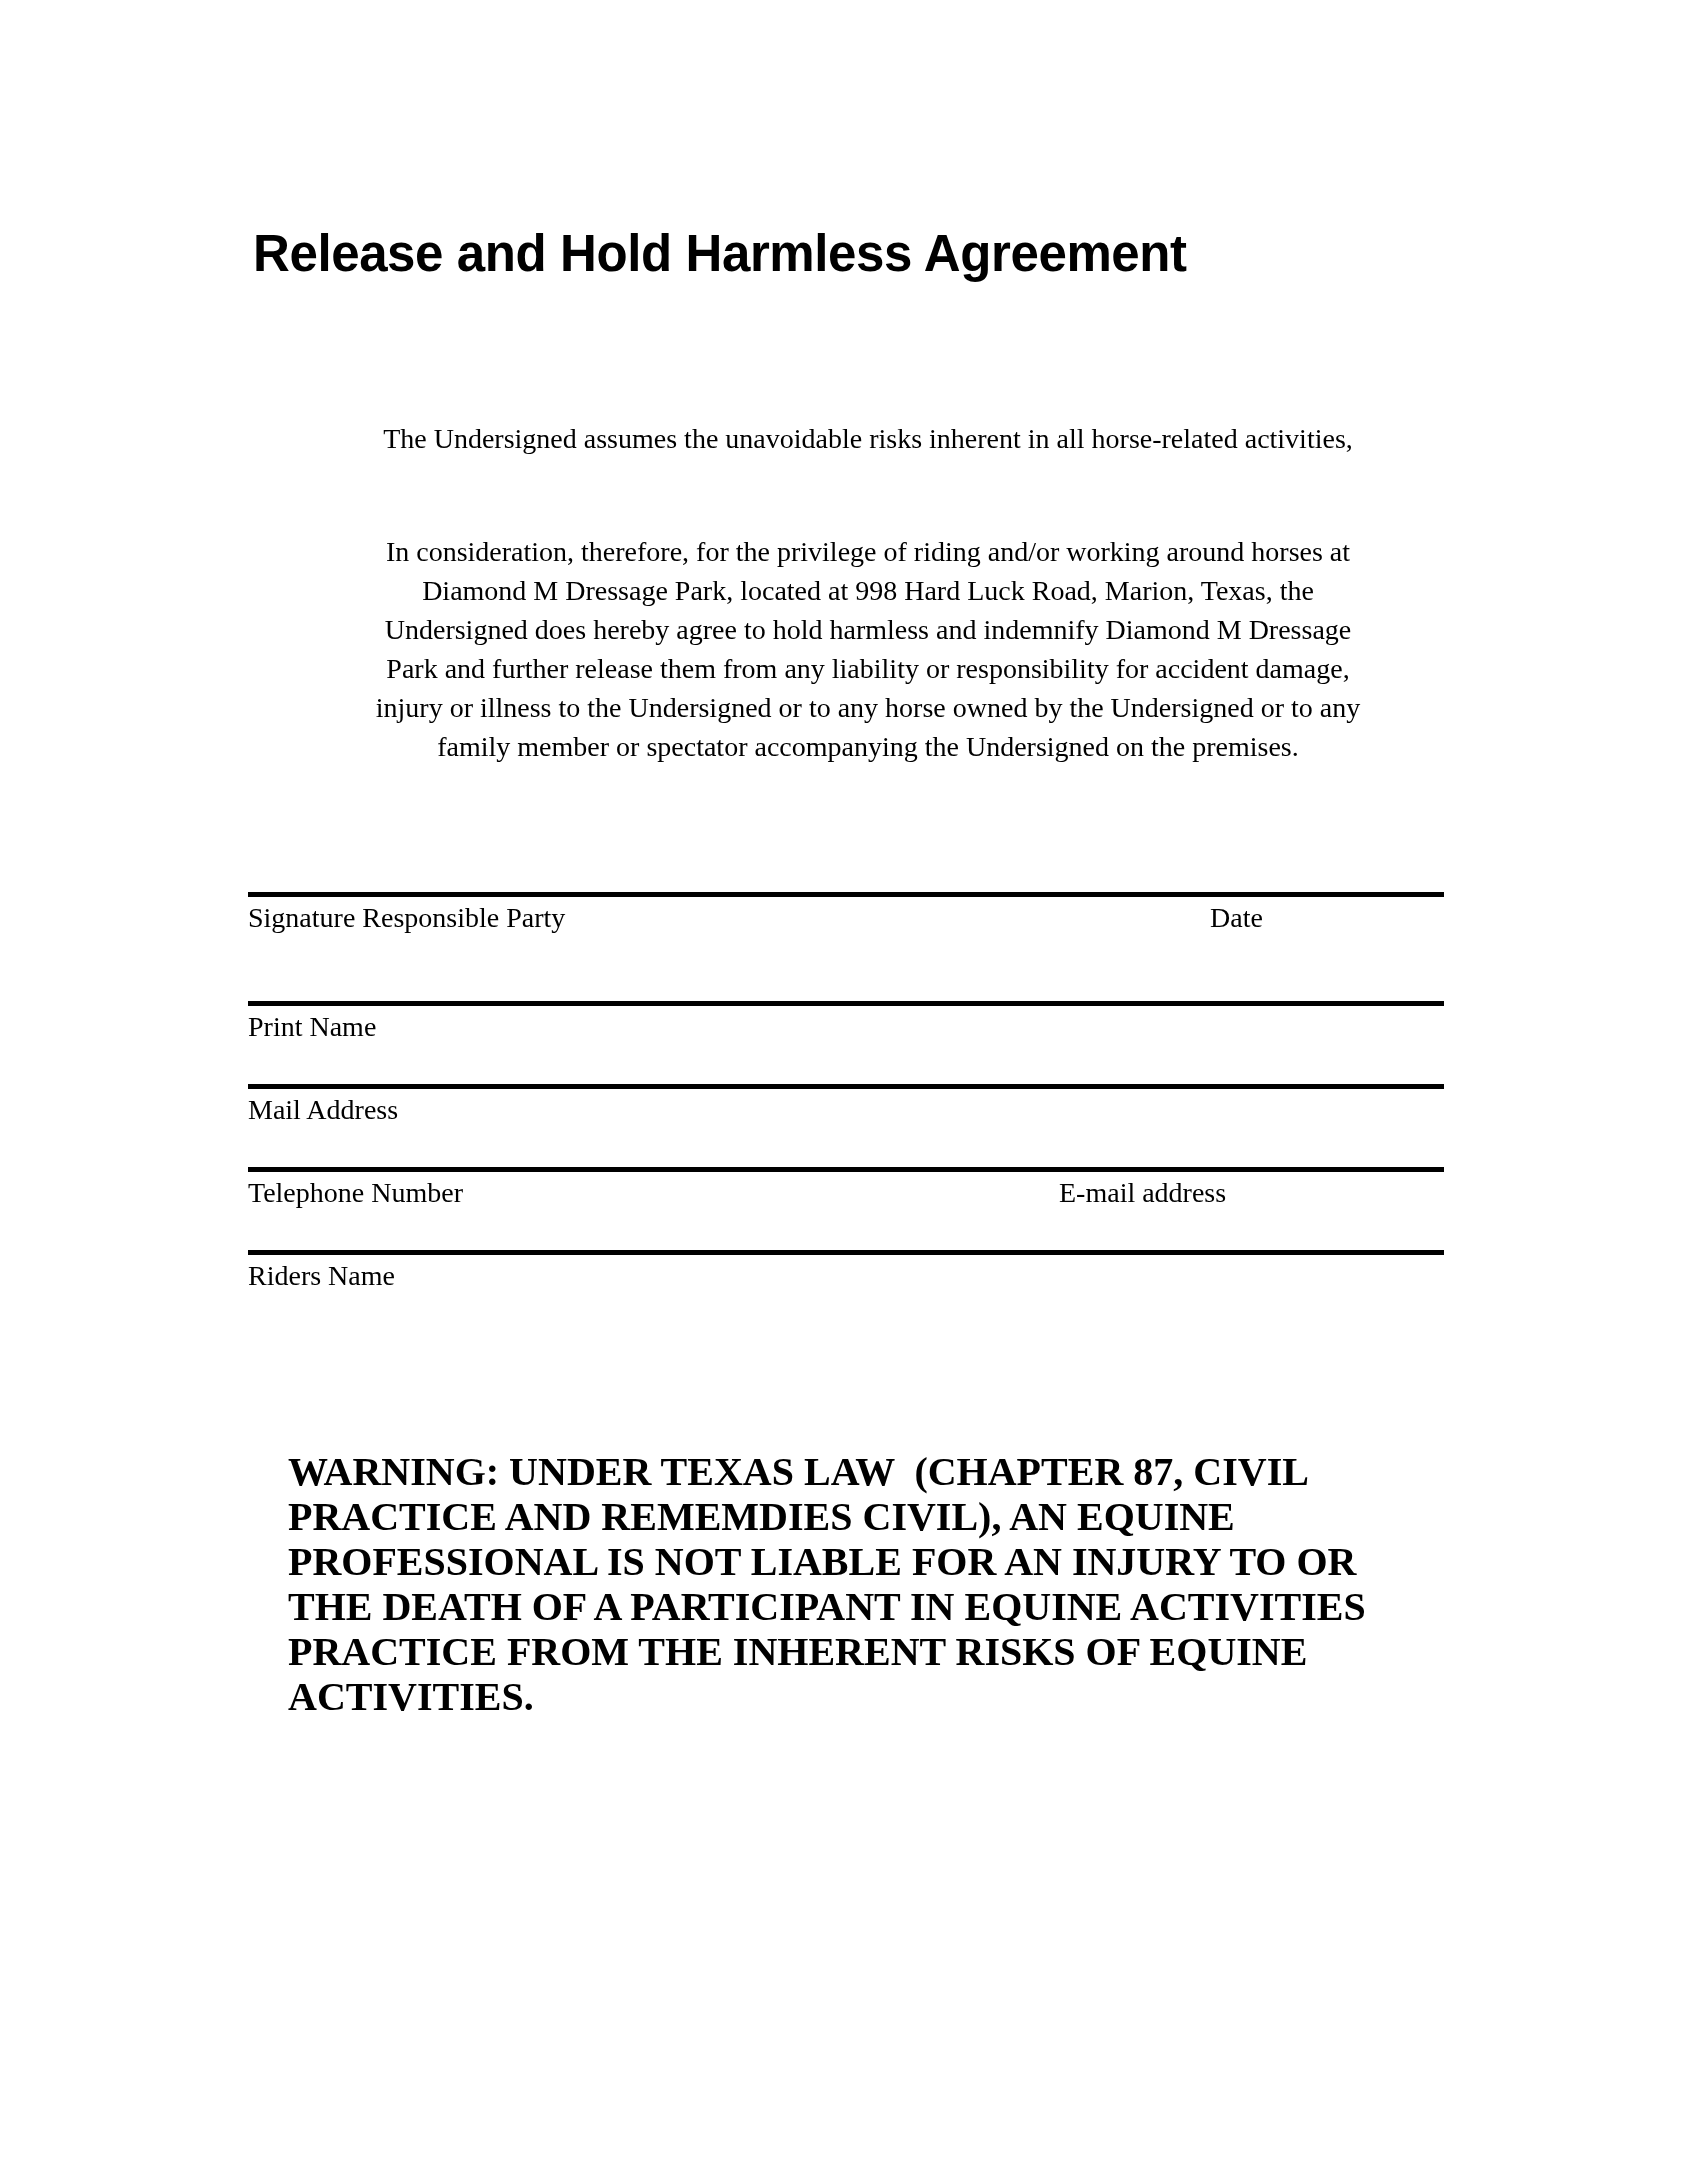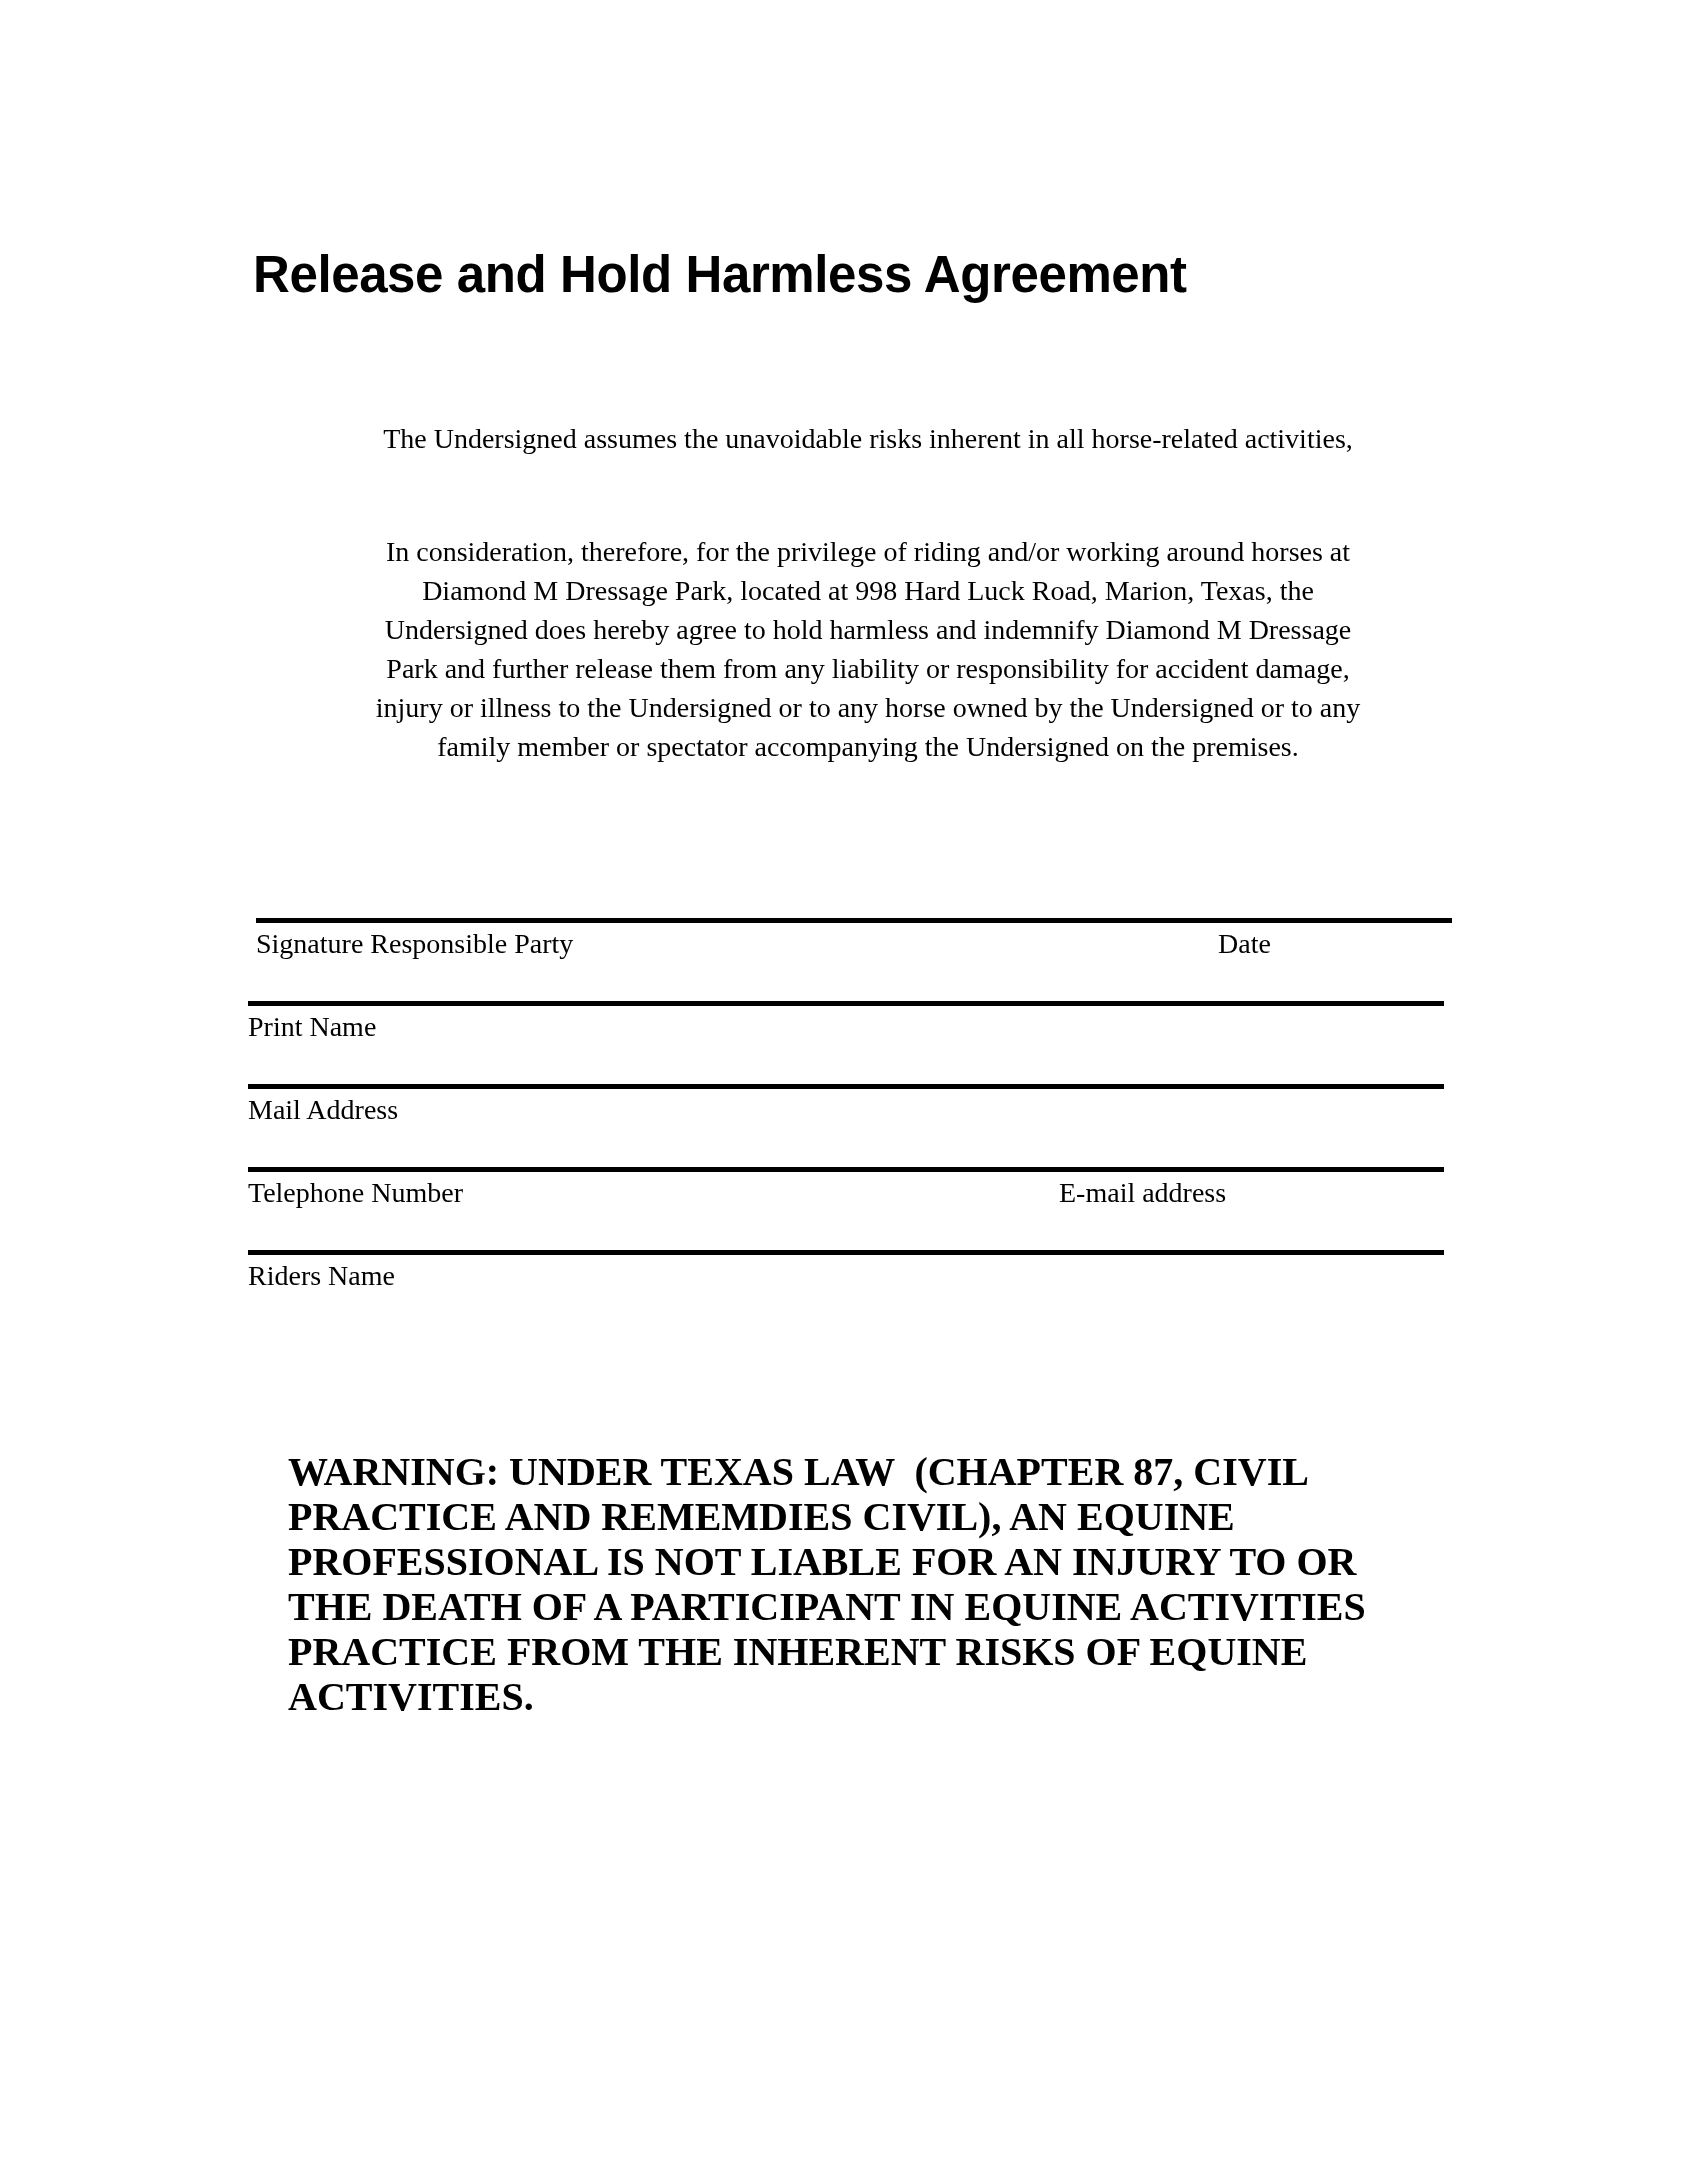--- a/index.html
+++ b/index.html
@@ -8,39 +8,39 @@
     width: 1687px;
     height: 2184px;
     background: #ffffff;
     overflow: hidden;
     font-family: "Liberation Serif", "DejaVu Serif", serif;
     color: #000000;
   }
   .doc-title {
     position: absolute;
     left: 253px;
-    top: 215px;
+    top: 194px;
     font-family: "Liberation Sans", "DejaVu Sans", sans-serif;
     font-weight: bold;
     font-size: 51px;
     line-height: 51px;
     letter-spacing: -0.4px;
     white-space: nowrap;
   }
   .para { position: absolute; left: 248px; width: 1240px; text-align: center; }
   .para-1 { top: 422px; font-size: 28px; line-height: 33px; }
   .para-2 { top: 532px; font-size: 28px; line-height: 39px; }
   .para .line { white-space: nowrap; }
 
   .field-row {
     position: absolute;
     left: 248px;
     width: 1196px;
   }
-  .row-0 { top: 918px; margin-left: 8px; }
+  .row-0 { top: 892px; }
   .row-1 { top: 1001px; }
   .row-2 { top: 1084px; }
   .row-3 { top: 1167px; }
   .row-4 { top: 1250px; }
   .field-rule {
     width: 100%;
     height: 0;
     border-top: 5.2px solid #000000;
   }
   .field-labels {

